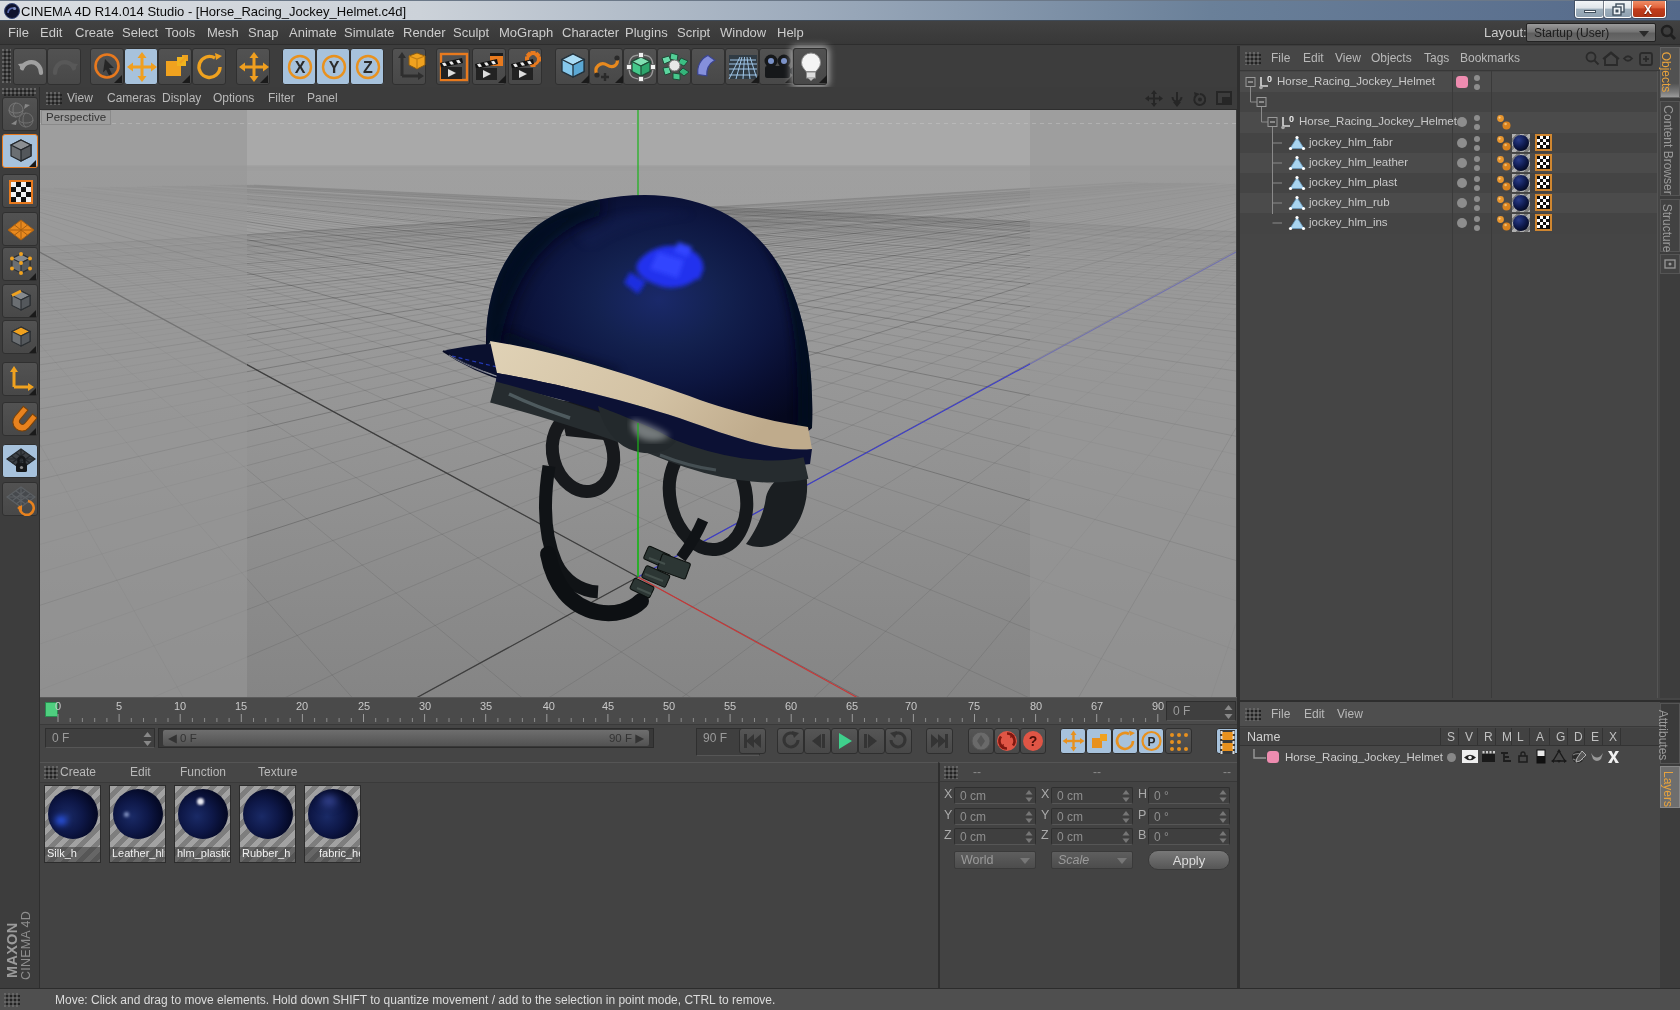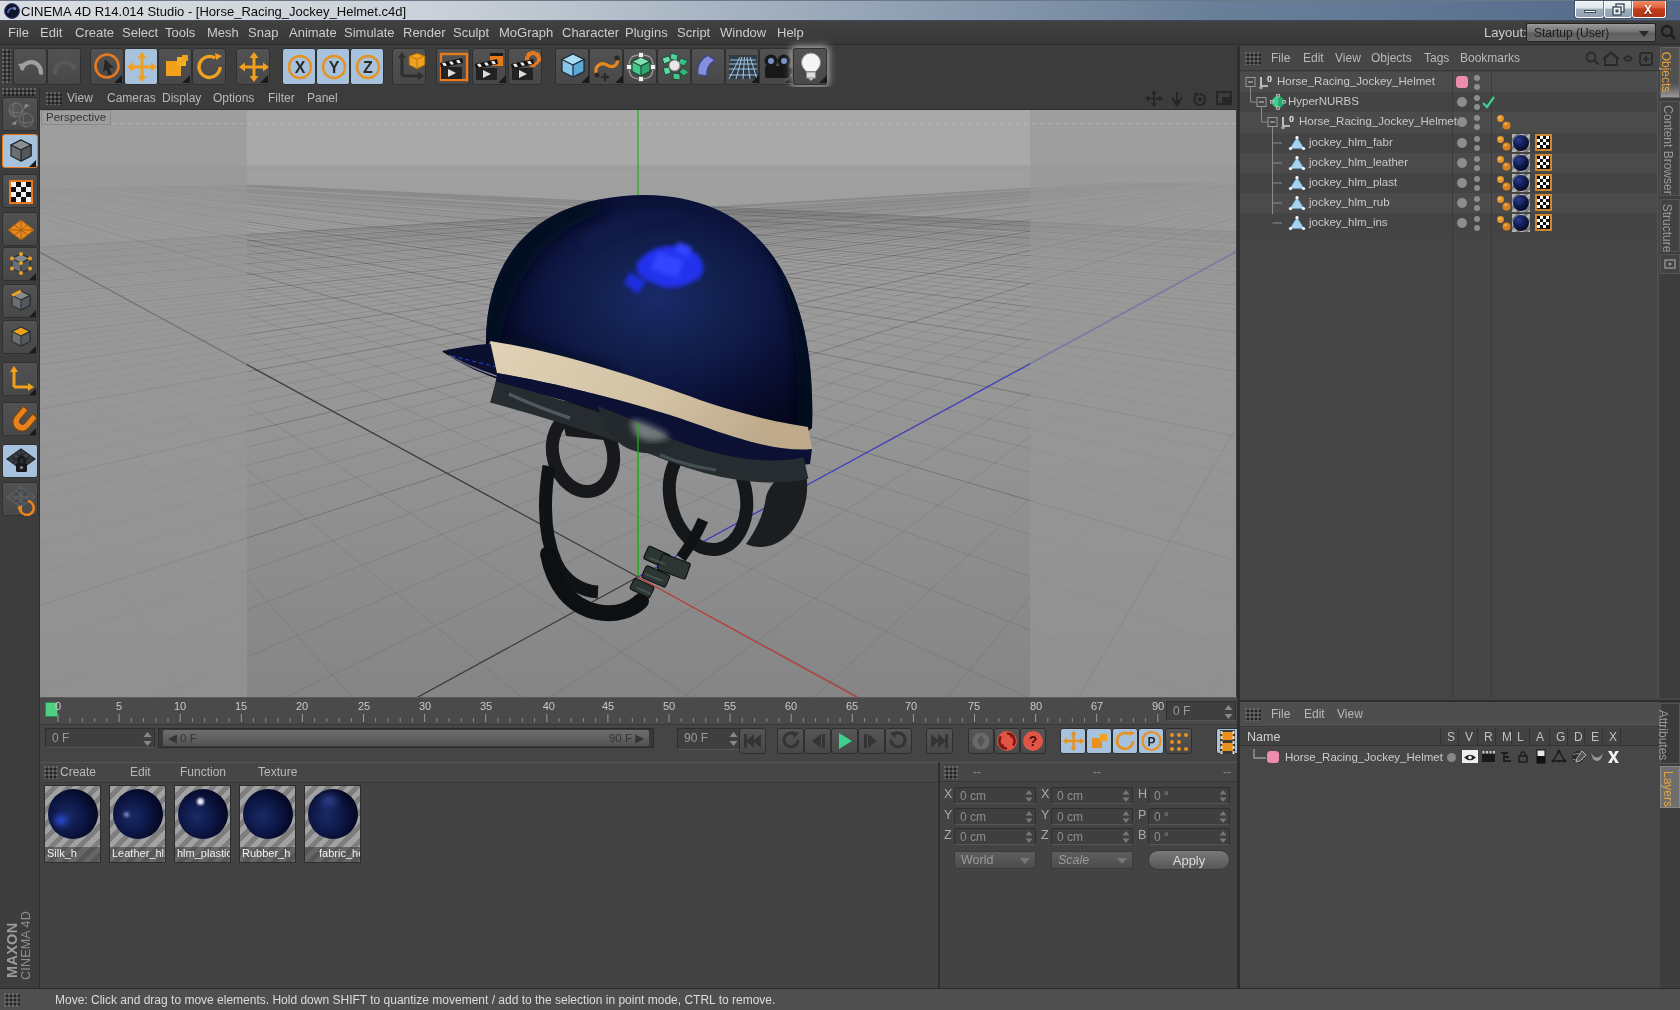--- a/index.html
+++ b/index.html
@@ -835,40 +835,20 @@
           <path d="M4,3 l0,9 7,0"></path>
         </g>
         <text x="10" y="8" font-size="9" font-weight="bold" fill="#e8e8e8" font-family="Liberation Sans">0</text>
         <circle cx="4" cy="13.5" r="1.8" fill="#aaa"></circle>
       </svg>
       <div class="abs" style="left:37px;top:3px;font-size:11.5px;color:#c9c9c9;white-space:nowrap;">Horse_Racing_Jockey_Helmet</div>
       <div class="abs" style="left:216px;top:4px;width:12px;height:12px;border-radius:3.5px;background:#ee8cb0;"></div>
       <div class="abs" style="left:234px;top:3px;width:6px;height:6px;border-radius:50%;background:#8d8d8d;"></div>
       <div class="abs" style="left:234px;top:12px;width:6px;height:6px;border-radius:50%;background:#8d8d8d;"></div>
     </div>
-<div class="abs" style="left:0;top:46.2px;width:417px;height:20px;">
-      <svg class="abs" style="left:30px;top:2px" width="16" height="16">
-        <circle cx="8" cy="8" r="6" fill="#3ecf8e"></circle>
-        <path d="M8,2 a6,6 0 0 1 0,12" fill="#2aa86e"></path>
-        <circle cx="8" cy="8" r="6" fill="none" stroke="#1a7a4e" stroke-width=".8"></circle>
-        <g fill="#666" stroke="#e8e8e8" stroke-width=".6">
-          <rect x="0.5" y="6.5" width="2.6" height="2.6"></rect>
-          <rect x="12.9" y="6.5" width="2.6" height="2.6"></rect>
-          <rect x="6.7" y="0.3" width="2.6" height="2.6"></rect>
-          <rect x="6.7" y="12.8" width="2.6" height="2.6"></rect>
-        </g>
-      </svg>
-      <div class="abs" style="left:48px;top:3px;font-size:11.5px;color:#c9c9c9;white-space:nowrap;">HyperNURBS</div>
-      <div class="abs" style="left:217px;top:5px;width:10px;height:10px;border-radius:50%;background:#8d8d8d;"></div>
-      <div class="abs" style="left:234px;top:3px;width:6px;height:6px;border-radius:50%;background:#8d8d8d;"></div>
-      <div class="abs" style="left:234px;top:12px;width:6px;height:6px;border-radius:50%;background:#8d8d8d;"></div>
-      <svg class="abs" style="left:240px;top:2px" width="16" height="16">
-        <path d="M3,9 l4,4 7,-10" stroke="#3ecf8e" stroke-width="2.2" fill="none"></path>
-      </svg>
-    </div>
 <div class="abs" style="left:0;top:66.4px;width:417px;height:20px;">
       <svg class="abs" style="left:39px;top:2px" width="16" height="16">
         <g stroke="#d8d8d8" stroke-width="1.6" fill="none">
           <path d="M4,3 l0,9 7,0"></path>
         </g>
         <text x="10" y="8" font-size="9" font-weight="bold" fill="#e8e8e8" font-family="Liberation Sans">0</text>
         <circle cx="4" cy="13.5" r="1.8" fill="#aaa"></circle>
       </svg>
       <div class="abs" style="left:59px;top:3px;font-size:11.5px;color:#c9c9c9;white-space:nowrap;">Horse_Racing_Jockey_Helmet</div>
       <div class="abs" style="left:217px;top:5px;width:10px;height:10px;border-radius:50%;background:#8d8d8d;"></div>
@@ -1146,21 +1126,21 @@
         <path d="M4.5,0 l4,5 -8,0 z" fill="#888"></path>
         <path d="M4.5,14 l4,-5 -8,0 z" fill="#888"></path>
       </svg>
     </div>
  <div class="abs" style="left:118px;top:30px;width:496px;height:20px;background:#383838;border:1px solid #2c2c2c;">
    <div class="abs" style="left:4px;top:1px;width:486px;height:16px;background:linear-gradient(#6e6e6e,#525252);border-radius:2px;">
      <div class="abs" style="left:5px;top:1px;font-size:11.5px;color:#333;">◀ 0 F</div>
      <div class="abs" style="right:5px;top:1px;font-size:11.5px;color:#333;">90 F ▶</div>
    </div>
  </div>
- <div class="abs inset" style="left:637px;top:30px;width:64px;height:22px;text-align:right;">
+ <div class="abs inset" style="left:656px;top:30px;width:64px;height:28px;text-align:right;">
     <div class="abs" style="left:6px;top:2px;font-size:12px;color:#9b9b9b;">90 F</div>
     <svg class="abs" style="right:2px;top:3px" width="9" height="14">
         <path d="M4.5,0 l4,5 -8,0 z" fill="#888"></path>
         <path d="M4.5,14 l4,-5 -8,0 z" fill="#888"></path>
       </svg>
     </div>
  <div class="abs" style="left:699px;top:30px;width:27px;height:26px;background:linear-gradient(#555,#484848);border:1px solid #2f2f2f;border-radius:3px;"><svg width="25" height="24">
         <g fill="#343434">
           <rect x="4" y="5" width="3" height="14"></rect>
           <path d="M14,5 l0,14 -8,-7 z"></path>

